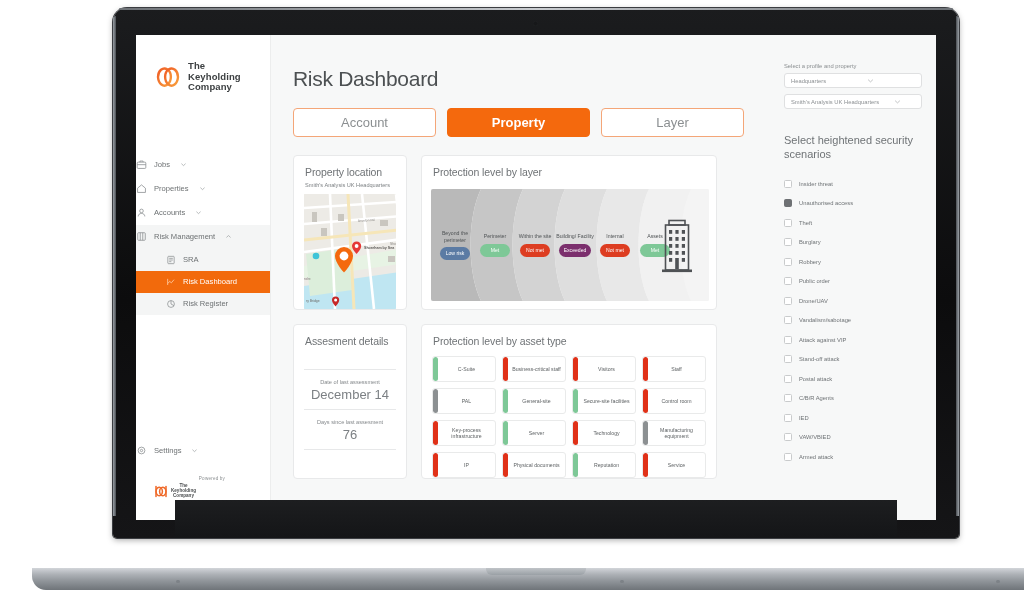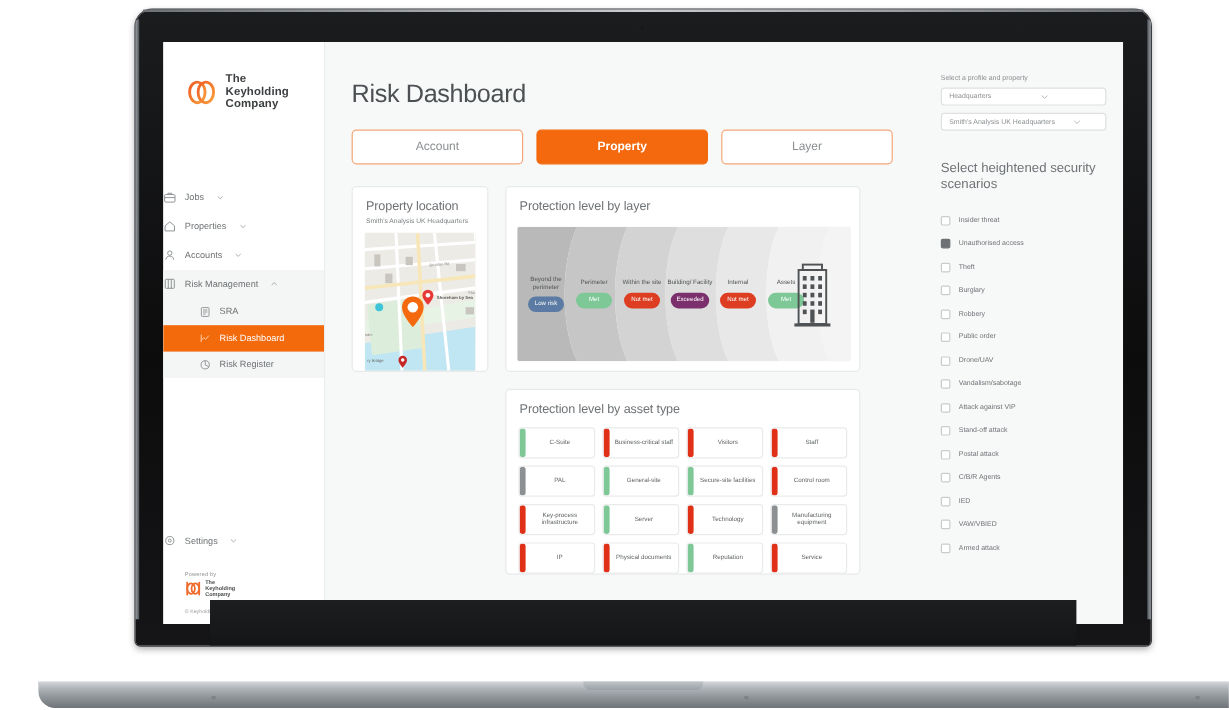--- a/index.html
+++ b/index.html
@@ -61,35 +61,35 @@
   .nav-item{display:flex;align-items:center;gap:7px;height:24px;
     font-size:7.6px;color:#6d7173;cursor:pointer;white-space:nowrap;}
   .nav-item .ic{width:11px;height:11px;flex:0 0 11px;display:flex;align-items:center;justify-content:center;}
   .chev{margin-left:3px;width:7px;height:7px;flex:0 0 7px;}
   .nav-group{background:#f4f5f5;}
   .nav-sub{display:flex;align-items:center;gap:7px;height:22px;padding-left:30px;
     font-size:7.6px;color:#6d7173;cursor:pointer;}
   .nav-sub .ic{width:10px;height:10px;flex:0 0 10px;}
   .nav-sub.active{background:#f26a0c;color:#ffffff;}
   .nav-spacer{flex:1 1 auto;}
-  .nav-bottom{padding-bottom:8px;}
+  .nav-bottom{padding-bottom:8px;text-align:center;}
   .powered{padding:14px 0 0 18px;}
   .powered-lbl{font-size:4.6px;color:#8c9092;letter-spacing:.2px;margin-bottom:2px;}
   .powered-logo{display:flex;align-items:center;gap:3px;}
   .powered-logo .pm{width:14px;height:13px;flex:0 0 14px;}
   .powered-logo .pt{font-size:4.6px;line-height:5px;font-weight:bold;color:#4a4d4f;}
   .copyright{font-size:4.4px;color:#9a9d9f;padding:9px 0 0 18px;}
 
   
   .main{flex:1 1 auto;padding:32px 0 0 22px;position:relative;}
   .page-title{font-size:21px;color:#4c5052;font-weight:normal;letter-spacing:-.3px;}
 
   .tabs{display:flex;gap:11px;margin-top:17px;}
   .tab{width:143px;height:29px;border:1px solid #f4a678;border-radius:4px;background:#fff;
-    display:flex;align-items:center;justify-content:center;font-size:10px;color:#8b8f91;cursor:pointer;}
+    display:flex;align-items:center;justify-content:center;font-size:13px;color:#8b8f91;cursor:pointer;}
   .tab.active{background:#f4690d;border-color:#f4690d;color:#fff;font-weight:bold;}
 
   .cards{display:flex;gap:14px;margin-top:18px;}
   .col-left{width:114px;}
   .col-right{width:296px;}
   .card{background:#fff;border:1px solid #e8e9ea;border-radius:4px;}
   .card-h{font-size:10.5px;color:#6f7376;padding:10px 11px 0 11px;letter-spacing:-.1px;}
 
   
   .map-card{height:155px;}
@@ -374,20 +374,33 @@
                   <circle cx="113" cy="62" r="3.3" fill="#4aa3f0"></circle>
                   <circle cx="116" cy="32" r="3" fill="#c62828"></circle>
                   <g>
                     <path d="M31 62 a9 9 0 1 1 18 0 c0 7 -9 16.5 -9 16.5 S31 69 31 62z" fill="#f4690d"></path>
                     <circle cx="40" cy="62" r="4.4" fill="#ffffff"></circle>
                   </g>
                 </svg>
               </div>
             </div>
 
+            <div class="card assess-card">
+              <div class="card-h">Assesment details</div>
+              <div class="assess-rows">
+                <div class="arow">
+                  <div class="alabel">Date of last assessment</div>
+                  <div class="aval">December 14</div>
+                </div>
+                <div class="arow">
+                  <div class="alabel">Days since last assesment</div>
+                  <div class="aval">76</div>
+                </div>
+              </div>
+            </div>
           </div>
 
           <div class="col-right">
 
             <div class="card layer-card">
               <div class="card-h">Protection level by layer</div>
               <div class="layer-graphic">
                 <svg class="arcs" viewBox="0 0 278 112" width="278" height="112" preserveAspectRatio="none">
                   <rect width="278" height="112" fill="#f4f4f4"></rect>
                   <path d="M0 0 H50 C36 28 36 84 50 112 H0 Z" fill="#b9b9b9"></path>

